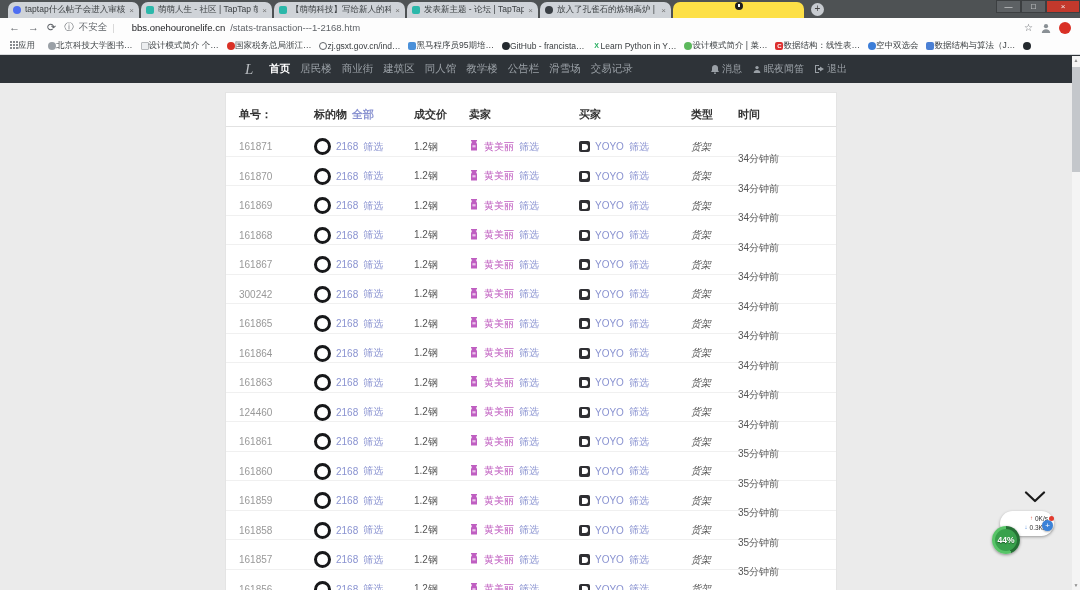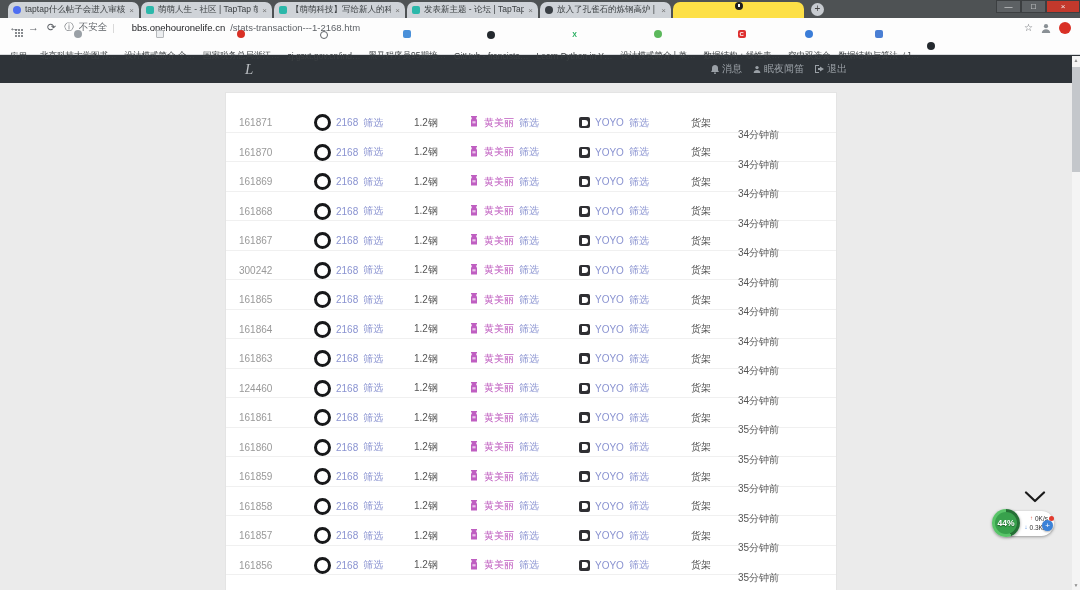--- a/index.html
+++ b/index.html
@@ -29,21 +29,21 @@
   .urlzone{flex:1;display:flex;align-items:center;gap:5px;font-size:9.5px;}
   .sec{color:#5f6368;}
   .sep{color:#d0d0d0;}
   .host{color:#202124;padding-left:12px;}
   .path{color:#5f6368;}
   .addr-right{display:flex;align-items:center;gap:8px;}
   .star{color:#5f6368;font-size:10px;}
   .avatar-red{width:12px;height:12px;border-radius:50%;background:#d93025;}
   
   .bmbar{height:18px;background:#fdfdfd;border-bottom:1px solid #d8dadd;display:flex;align-items:center;padding:0 10px;gap:5px;font-size:8.5px;color:#3c4043;box-sizing:border-box;}
-  .bm{display:flex;align-items:center;gap:12px;margin-right:8px;white-space:nowrap;flex-direction:column;}
+  .bm{display:flex;align-items:center;gap:0;margin-right:8px;white-space:nowrap;}
   .bmi{width:8px;height:8px;border-radius:2px;flex:none;box-sizing:border-box;}
   .bmi.circle-gray{background:#9aa0a6;border-radius:50%;}
   .bmi.doc{background:#eceef0;border:1px solid #b5b8bb;border-radius:1px;}
   .bmi.circle-red{background:#d93025;border-radius:50%;}
   .bmi.globe{background:#fff;border:1px solid #5f6368;border-radius:50%;}
   .bmi.robot{background:#4a90d9;}
   .bmi.github{background:#24292e;border-radius:50%;}
   .bmi.green-x{background:#fff;}
   .bmi.green-x::after{content:'X';display:block;color:#27ae60;font-size:7px;line-height:8px;text-align:center;font-weight:bold;}
   .bmi.circle-green{background:#5cb85c;border-radius:50%;}
@@ -61,41 +61,41 @@
   .nav-right .ni{display:flex;align-items:center;gap:3px;}
   
   .page{position:absolute;top:84px;left:0;right:0;bottom:0;background:#ebebeb;overflow:hidden;}
   .card{position:absolute;left:225px;top:8px;width:612px;height:520px;background:#fff;border:1px solid #e4e4e4;border-bottom:none;box-sizing:border-box;padding-top:10px;}
   .grid{display:grid;grid-template-columns:75px 100px 55px 110px 112px 47px 1fr;align-items:center;padding-left:13px;box-sizing:border-box;}
   .thead{height:24px;border-bottom:1px solid #e2e2e2;font-size:11px;font-weight:bold;color:#333;}
   .trow{height:29.5px;border-bottom:1px solid #f0f0f0;font-size:10px;}
   .cell{display:flex;align-items:center;gap:5px;white-space:nowrap;}
   .order{color:#999;}
   .price{color:#555;}
-  .type{color:#555;}
+  .type{color:#555;font-style:italic;}
   .time{color:#555;margin-top:25px;}
   .lnk{color:#8a93d1;text-decoration:none;}
   .sname{color:#c05ec0;text-decoration:none;}
   .ring{width:11px;height:11px;border:3px solid #17181a;border-radius:50%;background:#fff;flex:none;box-sizing:content-box;}
   .bav{width:11px;height:11px;background:#2f2f33;border-radius:2px;position:relative;flex:none;}
   .bav::after{content:'';position:absolute;left:3px;top:2.5px;width:6px;height:6px;background:#fff;border-radius:0 50% 50% 0;}
   
   .sbar{position:absolute;right:0;top:56px;bottom:0;width:8px;background:#f4f4f4;z-index:5;}
   .sarrow{position:absolute;left:0;width:8px;height:9px;color:#8a8a8a;font-size:5px;line-height:9px;text-align:center;}
   .sarrow.up{top:0;}
   .sarrow.down{bottom:0;}
   .sthumb{position:absolute;left:0;top:11px;width:8px;height:105px;background:#c4c7cb;}
   
   .scrolldown{position:absolute;right:34px;top:489px;z-index:6;}
   .speedwidget{position:absolute;right:26px;top:509px;z-index:6;width:62px;height:28px;}
   .pill{position:absolute;left:8px;top:2px;width:54px;height:25px;background:#fff;border-radius:13px;box-shadow:0 1px 3px rgba(0,0,0,.35);box-sizing:border-box;padding:3px 6px 0 22px;}
   .srow{display:flex;align-items:center;gap:2px;font-size:6.5px;color:#333;line-height:9px;justify-content:flex-end;}
   .up-arrow{color:#e05b4b;font-size:6px;}
   .down-arrow{color:#3b7dd8;font-size:6px;}
-  .gcircle{position:absolute;left:0;top:0;width:28px;height:28px;border-radius:50%;
+  .gcircle{position:absolute;left:0;top:17px;width:28px;height:28px;border-radius:50%;
     background:conic-gradient(#256f35 0 44%,#58c468 44% 100%);box-shadow:0 1px 3px rgba(0,0,0,.4);}
   .gcircle-inner{position:absolute;left:3px;top:3px;width:22px;height:22px;border-radius:50%;background:#38a14c;
     color:#fff;font-size:8.5px;font-weight:bold;display:flex;align-items:center;justify-content:center;text-shadow:0 1px 1px rgba(0,0,0,.4);}
   .badge{position:absolute;right:1px;top:9px;width:11px;height:11px;border-radius:50%;background:#3b82d8;color:#fff;
     font-size:8px;line-height:11px;text-align:center;box-shadow:0 1px 2px rgba(0,0,0,.3);}
   .badge-dot{position:absolute;right:0;top:5px;width:5px;height:5px;border-radius:50%;background:#e23b2e;}
 </style>
 </head>
 <body>
 
@@ -249,20 +249,39 @@
     <span class="bmi github"></span>
 
   </span>
 </span>
 
   </div>
 
   <div class="mainnav">
     <div class="nav-inner">
       <span class="logo">L</span>
+      <span id="nav-mount" style="display:flex;align-items:center;">
+  <span class="nitem active">首页</span>
+
+  <span class="nitem">居民楼</span>
+
+  <span class="nitem">商业街</span>
+
+  <span class="nitem">建筑区</span>
+
+  <span class="nitem">同人馆</span>
+
+  <span class="nitem">教学楼</span>
+
+  <span class="nitem">公告栏</span>
+
+  <span class="nitem">滑雪场</span>
+
+  <span class="nitem">交易记录</span>
+</span>
       <span class="nav-right">
         <span class="ni">
           <svg width="8" height="9" viewBox="0 0 8 9">
               <path d="M4 0c2 0 3 1.4 3 3v2.2L8 7H0l1-1.8V3c0-1.6 1-3 3-3z" fill="#9aa0a6"></path>
               <circle cx="4" cy="8.2" r="0.9" fill="#9aa0a6"></circle>
             </svg>
           <span>消息</span>
         </span>
         <span class="ni">
           <svg width="8" height="8" viewBox="0 0 10 10">
@@ -277,20 +296,32 @@
               <path d="M5 1.5L9 4 5 6.5V5H3V3h2z" fill="#9aa0a6"></path>
             </svg>
           <span>退出</span>
         </span>
       </span>
     </div>
   </div>
 
   <div class="page">
     <div class="card">
+      <div class="grid thead">
+        <div class="cell">单号：</div>
+        <div class="cell">
+          <span>标的物</span>
+          <a class="lnk" href="#">全部</a>
+        </div>
+        <div class="cell">成交价</div>
+        <div class="cell">卖家</div>
+        <div class="cell">买家</div>
+        <div class="cell">类型</div>
+        <div class="cell">时间</div>
+      </div>
       <div id="rows-mount">
   <div class="grid trow">
     <div class="cell order">161871</div>
     <div class="cell">
       <span class="ring"></span>
       <a class="lnk it" href="#">2168</a>
       <a class="lnk fi" href="#">筛选</a>
     </div>
     <div class="cell price">1.2钢</div>
     <div class="cell">

